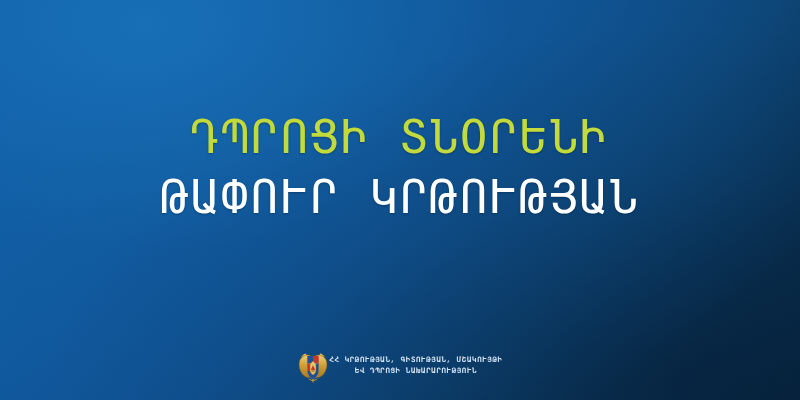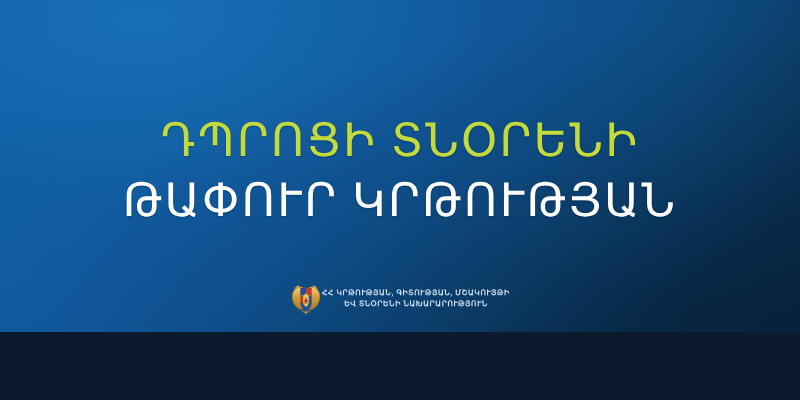--- a/index.html
+++ b/index.html
@@ -4,23 +4,23 @@
 <title>Banner</title>
 <style>
   html, body {
     margin: 0;
     padding: 0;
     background: #0b1a2c;
   }
   #banner {
     position: relative;
     width: 800px;
-    height: 332px;
+    height: 400px;
     overflow: hidden;
-    font-family: Liberation Serif, serif;
+    font-family: Liberation Mono, monospace;
     
     background:
       radial-gradient(120% 150% at 18% 6%, rgba(24,112,183,0.95) 0%, rgba(18,94,163,0.55) 38%, rgba(10,56,106,0.0) 78%),
       linear-gradient(128deg, #0e61ad 0%, #10599f 22%, #0f4f8e 45%, #0c416f 70%, #093153 88%, #072a47 100%);
   }
   
   #banner::after {
     content: "";
     position: absolute;
     inset: 0;
@@ -125,17 +125,17 @@
       <path d="M26 30 L32 24 L38 30 L38 42 C38 47 35 50 32 52 C29 50 26 47 26 42 Z" fill="#e8c263" stroke="#8a6417" stroke-width="0.9"></path>
       <path d="M27.5 42 L32 32.5 L36.5 42 Z" fill="#c0392b"></path>
       <rect x="29" y="43" width="6" height="2.2" fill="#8a6417"></rect>
 
       <path d="M32 61 L32 66" stroke="#cfa037" stroke-width="2" stroke-linecap="round"></path>
       <path d="M24 60 C28 64 36 64 40 60" stroke="#cfa037" stroke-width="2" fill="none" stroke-linecap="round"></path>
     </svg>
 
     <div class="ministry">
       <span>ՀՀ ԿՐԹՈՒԹՅԱՆ, ԳԻՏՈՒԹՅԱՆ, ՄՇԱԿՈՒՅԹԻ</span>
-      <span>ԵՎ ՏՆՕՐԵՆԻ ՆԱԽԱՐԱՐՈՒԹՅՈՒՆ</span>
+      <span>ԵՎ ԴՊՐՈՑԻ ՆԱԽԱՐԱՐՈՒԹՅՈՒՆ</span>
     </div>
 
   </div>
 </div>
 
 </body></html>

